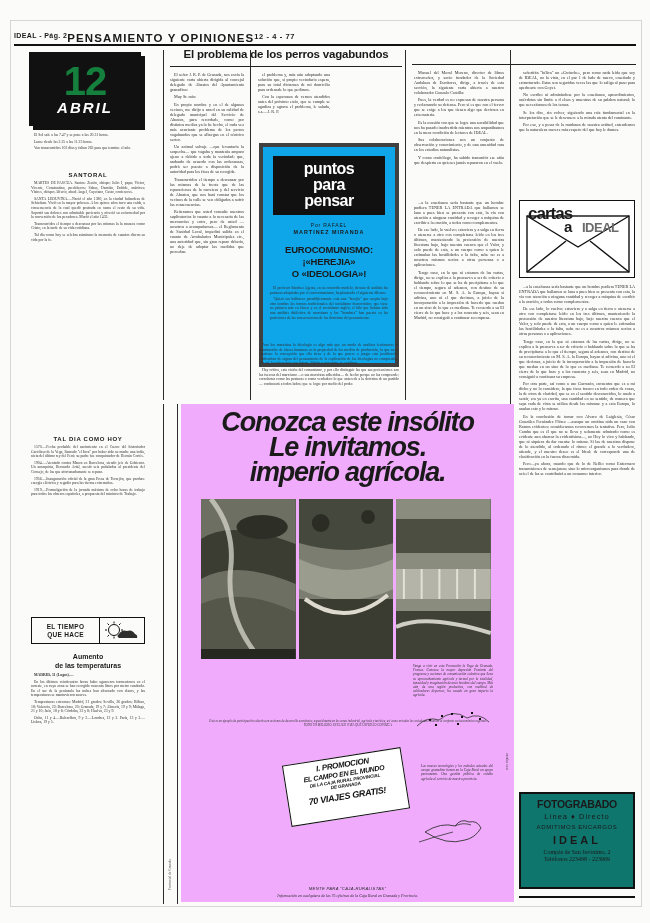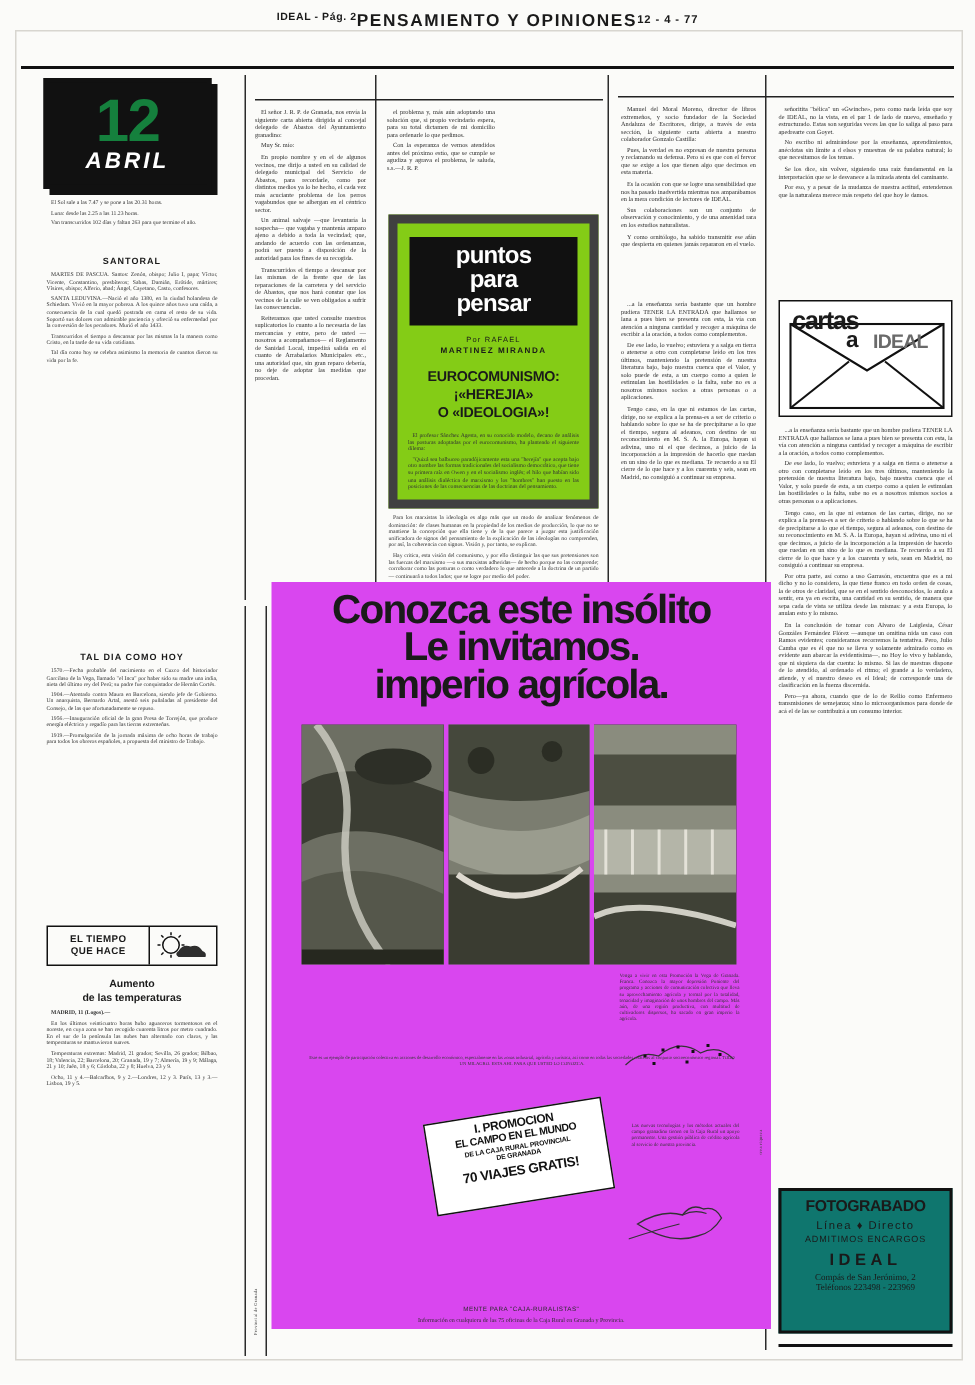--- a/index.html
+++ b/index.html
@@ -6,22 +6,22 @@
   body{
     width:650px;height:923px;overflow:hidden;
     font-family:"Liberation Serif", serif;
     color:#1a1a1a;
     position:relative;
     -webkit-font-smoothing:none;
   }
   .page{position:absolute;inset:0;background:#fbfbf9;}
 
   
-  .masthead{position:absolute;left:14px;top:8px;width:622px;height:22px;
-    display:flex;align-items:flex-start;justify-content:center;}
+  .masthead{position:absolute;left:14px;top:32px;width:622px;height:22px;
+    display:flex;align-items:flex-start;justify-content:flex-start;}
   .mh-left{font-family:"Liberation Sans",sans-serif;font-weight:bold;font-size:7px;letter-spacing:.4px;}
   .mh-center{font-family:"Liberation Sans",sans-serif;font-weight:bold;font-size:11.5px;letter-spacing:1.1px;}
   .mh-right{font-family:"Liberation Sans",sans-serif;font-weight:bold;font-size:7.5px;letter-spacing:.6px;}
   .mh-rule{position:absolute;left:14px;top:44px;width:622px;height:2px;background:#111;}
   .page-frame{position:absolute;left:10px;top:20px;width:630px;height:885px;border:1px solid #d8d6d0;}
 
   
   .vrule{position:absolute;width:1px;background:#2b2b2b;}
 
   
@@ -47,22 +47,22 @@
   
   .hl-perros{position:absolute;left:172px;top:48px;width:228px;
     font-family:"Liberation Sans",sans-serif;font-weight:bold;font-size:11.5px;
     text-align:center;letter-spacing:-.2px;}
   .hl-ornit{position:absolute;left:414px;top:46px;width:222px;
     font-family:"Liberation Sans",sans-serif;font-weight:bold;font-size:12px;
     text-align:center;letter-spacing:.5px;}
   .hl-rule{position:absolute;height:1px;background:#222;}
 
   
-  .ppp-box{position:absolute;left:259px;top:143px;width:140px;height:196px;
-    border:6px solid #404040;box-sizing:border-box;background:#84cc16;}
+  .ppp-box{position:absolute;left:259px;top:143px;width:140px;height:224px;
+    border:4px solid #404040;box-sizing:border-box;background:#0ea5e9;}
   .ppp-logo{margin:9px auto 0;width:104px;background:#111;padding:5px 4px 6px;
     text-align:center;}
   .ppp-logo span{display:block;font-family:"Liberation Sans",sans-serif;font-weight:bold;
     color:#fff;font-size:16px;line-height:16px;letter-spacing:-.5px;}
   .ppp-by{text-align:center;font-family:"Liberation Sans",sans-serif;font-size:5px;
     line-height:7px;margin-top:7px;letter-spacing:.8px;}
   .ppp-by b{font-size:5.4px;letter-spacing:1px;}
   .ppp-title{text-align:center;font-family:"Liberation Sans",sans-serif;font-weight:bold;
     font-size:9.5px;line-height:12px;margin-top:8px;letter-spacing:-.2px;}
   .ppp-body{padding:6px 7px 0;}
@@ -80,21 +80,21 @@
 
   
   .tiempo-box{position:absolute;left:31px;top:617px;width:114px;height:27px;
     border:1px solid #111;box-sizing:border-box;display:flex;align-items:stretch;}
   .tiempo-label{flex:1;border-right:1px solid #111;display:flex;flex-direction:column;
     align-items:center;justify-content:center;font-family:"Liberation Sans",sans-serif;
     font-weight:bold;font-size:6.5px;line-height:8px;letter-spacing:.3px;}
   .tiempo-icon{width:44px;display:flex;align-items:center;justify-content:center;}
 
   
-  .ad{position:absolute;left:181px;top:388px;width:333px;height:498px;background:#d946ef;}
+  .ad{position:absolute;left:181px;top:404px;width:333px;height:498px;background:#f0abfc;font-style:italic;}
   .ad-hl{font-family:"Liberation Sans",sans-serif;font-weight:bold;
     font-size:27px;line-height:25px;letter-spacing:-1.2px;text-align:center;
     padding-top:6px;}
   .ad-hl .l3{display:block;}
   .ad-photos{position:absolute;left:20px;top:95px;width:290px;height:160px;
     display:flex;gap:3px;}
   .ph{flex:1;position:relative;overflow:hidden;background:#4a4a46;}
   .ad-caption{font-size:3.4px;line-height:4.2px;color:#333;text-align:justify;}
   .ad-legal{position:absolute;left:24px;top:315px;width:286px;font-size:3.1px;
     line-height:4px;text-align:center;color:#3a3a3a;}
@@ -220,20 +220,21 @@
       <span>de las temperaturas</span>
     </div>
     <div class="tiny" style="margin-top:3px;">
       <p><b>MADRID, 11 (Logos).—</b></p>
       <p>En los últimos veinticuatro horas hubo aguaceros tormentosos en el noreste, en cuya zona se han recogido cuarenta litros por metro cuadrado. En el sur de la península las nubes han alternado con claros, y las temperaturas se mantuvieron suaves.</p>
       <p>Temperaturas extremas: Madrid, 21 grados; Sevilla, 26 grados; Bilbao, 18; Valencia, 22; Barcelona, 20; Granada, 19 y 7; Almería, 19 y 9; Málaga, 21 y 10; Jaén, 18 y 6; Córdoba, 22 y 8; Huelva, 23 y 9.</p>
       <p>Ocho, 11 y 4.—Balcarlbos, 9 y 2.—Londres, 12 y 3. París, 13 y 3.—Lisboa, 19 y 5.</p>
     </div>
   </div>
 
+  <div class="hl-perros">El problema de los perros vagabundos</div>
   <div class="hl-rule" style="left:170px;top:66px;width:232px;"></div>
 
   <div class="col body-txt" style="left:170px;top:72px;width:74px;">
     <p>El señor J. R. P. de Granada, nos envía la siguiente carta abierta dirigida al concejal delegado de Abastos del Ayuntamiento granadino:</p>
     <p>Muy Sr. mío:</p>
     <p>En propio nombre y en el de algunos vecinos, me dirijo a usted en su calidad de delegado municipal del Servicio de Abastos, para recordarle, como por distintos medios ya lo he hecho, el cada vez más acuciante problema de los perros vagabundos que se albergan en el céntrico sector.</p>
     <p>Un animal salvaje —que levantaría la sospecha— que vagaba y mantenía amparo ajeno a debido a toda la vecindad; que, andando de acuerdo con las ordenanzas, podrá ser puesto a disposición de la autoridad para los fines de su recogida.</p>
     <p>Transcurridos el tiempo a descansar por las mismas de la frente que de las reparaciones de la carretera y del servicio de Abastos, que nos hará constar que los vecinos de la calle se ven obligados a sufrir las consecuencias.</p>
     <p>Reiteramos que usted consulte nuestros suplicatorios lo cuanto a lo necesaria de las mercancías y entre, pero de usted —nosotros a acompañarnos— el Reglamento de Sanidad Local, impedirá salida en el cuanto de Arrabalarios Municipales etc., una autoridad que, sin gran reparo debería, no deje de adoptar las medidas que procedan.</p>
   </div>

